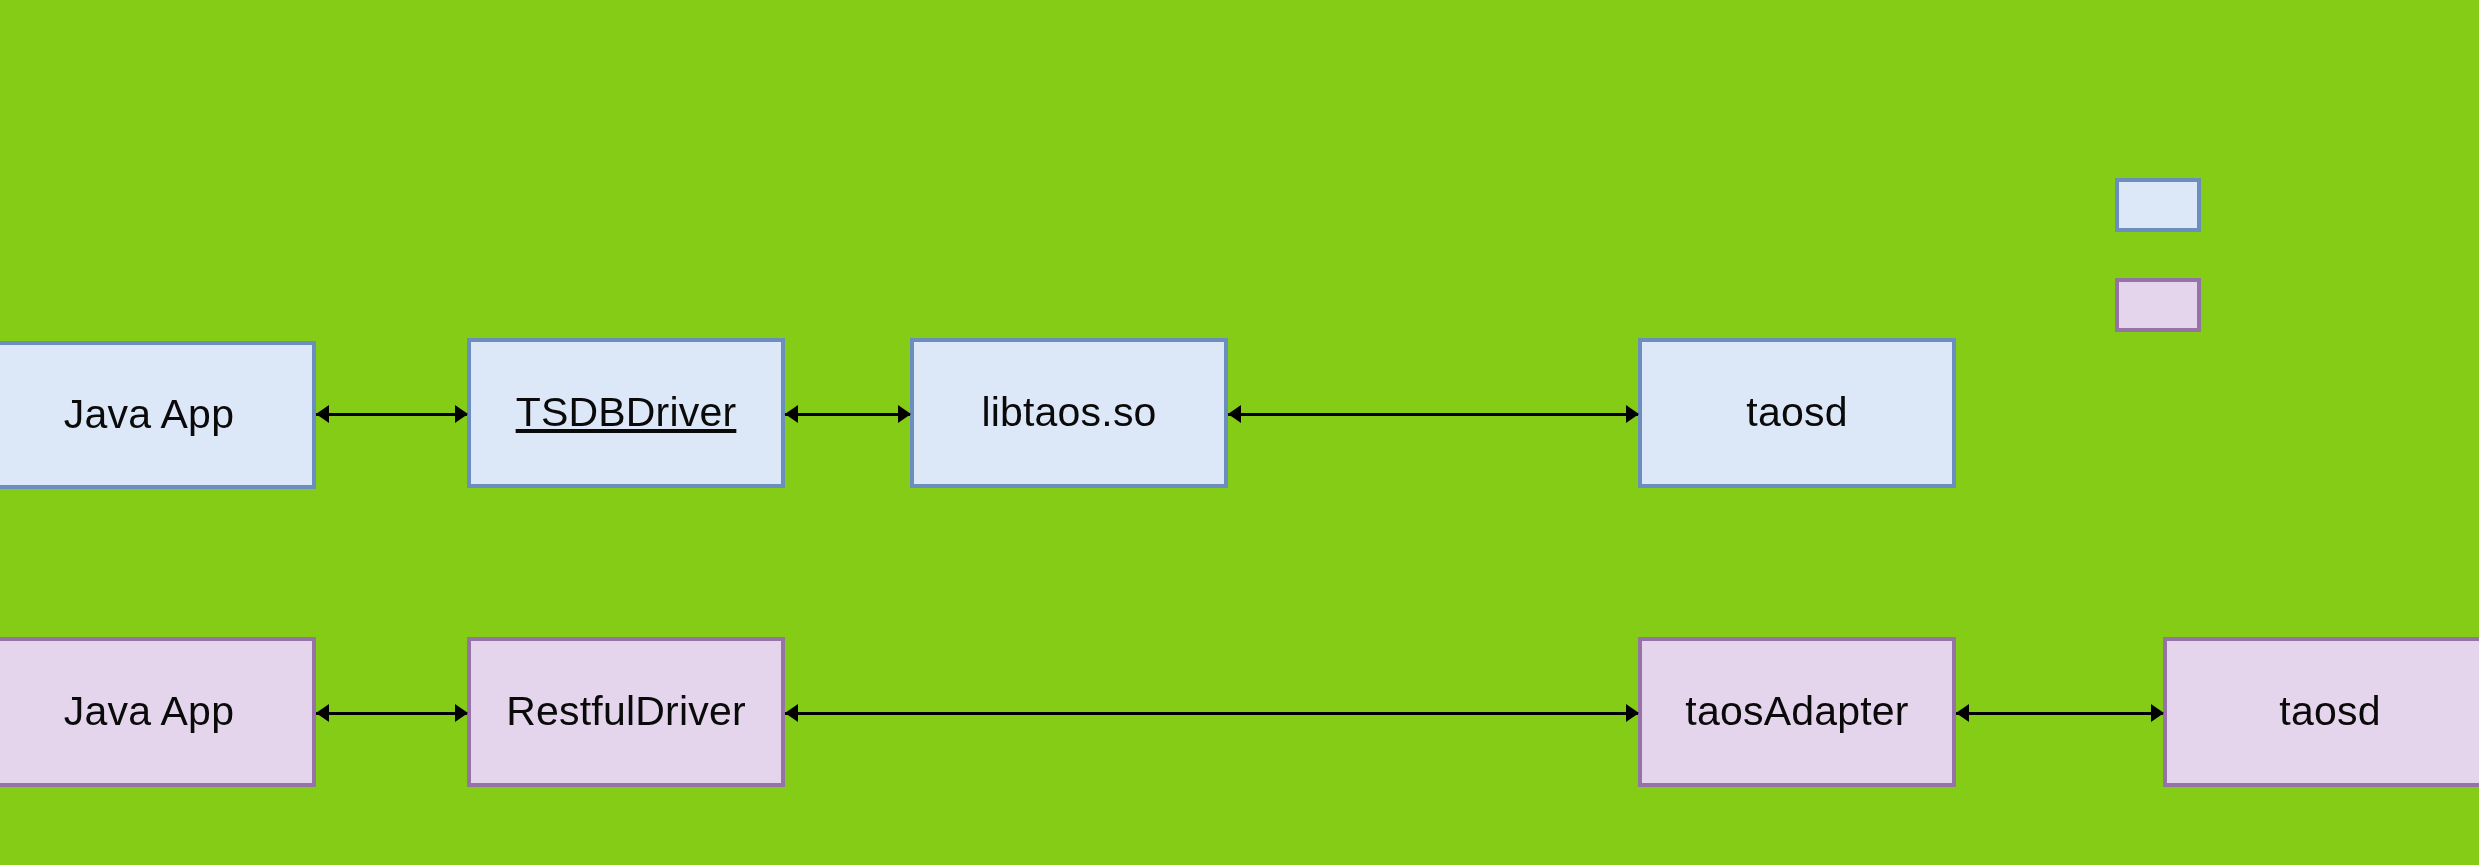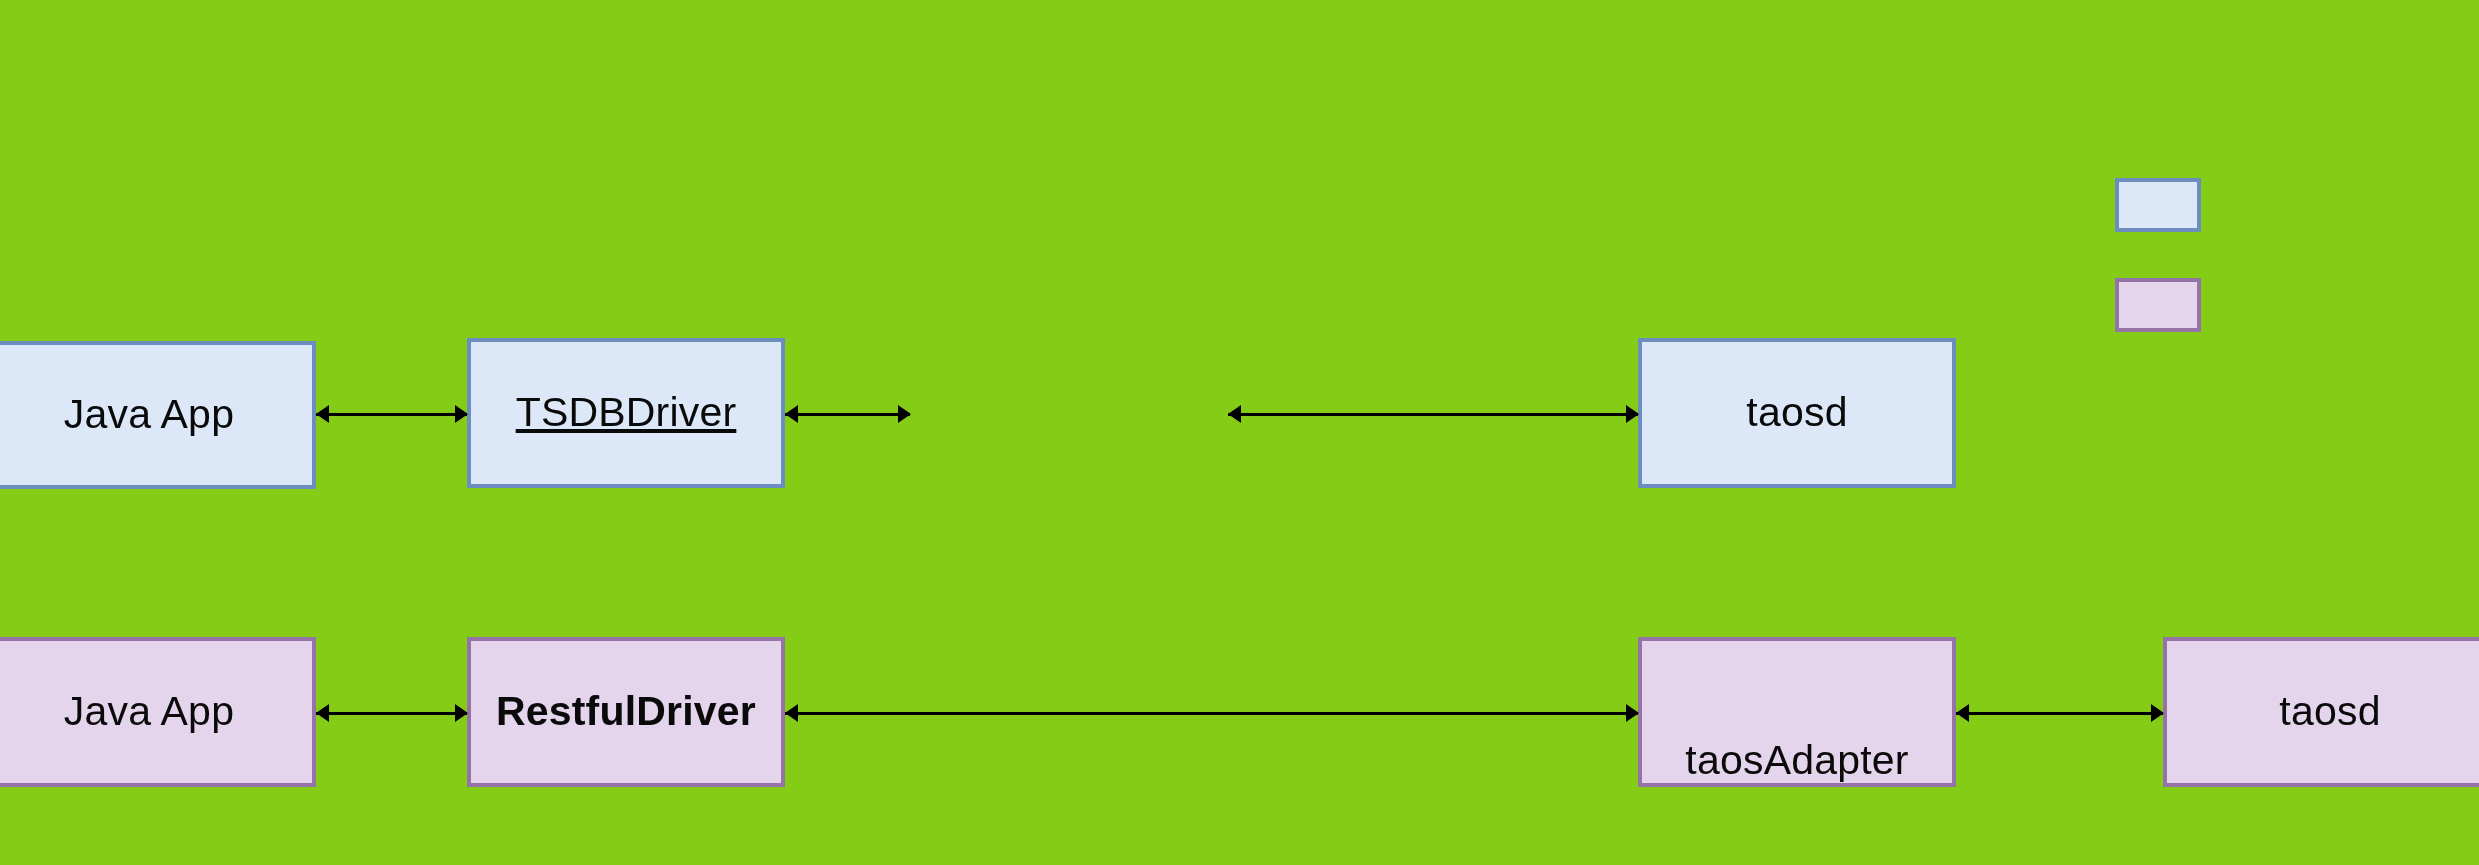--- a/index.html
+++ b/index.html
@@ -90,34 +90,37 @@
 <div id="canvas">
 
   <div class="node node-blue" style="left:-18px; top:341px; width:334px; height:148px;">
     <span>Java App</span>
   </div>
 
   <div class="node node-blue" style="left:467px; top:338px; width:318px; height:150px;text-decoration:underline;">
     <span>TSDBDriver</span>
   </div>
 
+  <div class="node node-blue" style="left:910px; top:338px; width:318px; height:150px;">
+    <span>libtaos.so</span>
+  </div>
 
   <div class="node node-blue" style="left:1638px; top:338px; width:318px; height:150px;">
     <span>taosd</span>
   </div>
 
   <div class="node node-pink" style="left:-18px; top:637px; width:334px; height:150px;">
     <span>Java App</span>
   </div>
 
-  <div class="node node-pink" style="left:467px; top:637px; width:318px; height:150px;font-weight:bold;">
+  <div class="node node-pink" style="left:467px; top:637px; width:318px; height:150px;">
     <span>RestfulDriver</span>
   </div>
 
-  <div class="node node-pink" style="left:1638px; top:637px; width:318px; height:150px;align-items:flex-end;">
+  <div class="node node-pink" style="left:1638px; top:637px; width:318px; height:150px;">
     <span>taosAdapter</span>
   </div>
 
   <div class="node node-pink" style="left:2163px; top:637px; width:334px; height:150px;">
     <span>taosd</span>
   </div>
 
   <div class="connector" style="left:316px; top:413px; width:151px;"></div>
   <div class="arrowhead right" style="left:455px; top:405px;"></div>
   <div class="arrowhead left" style="left:316px; top:405px;"></div>

